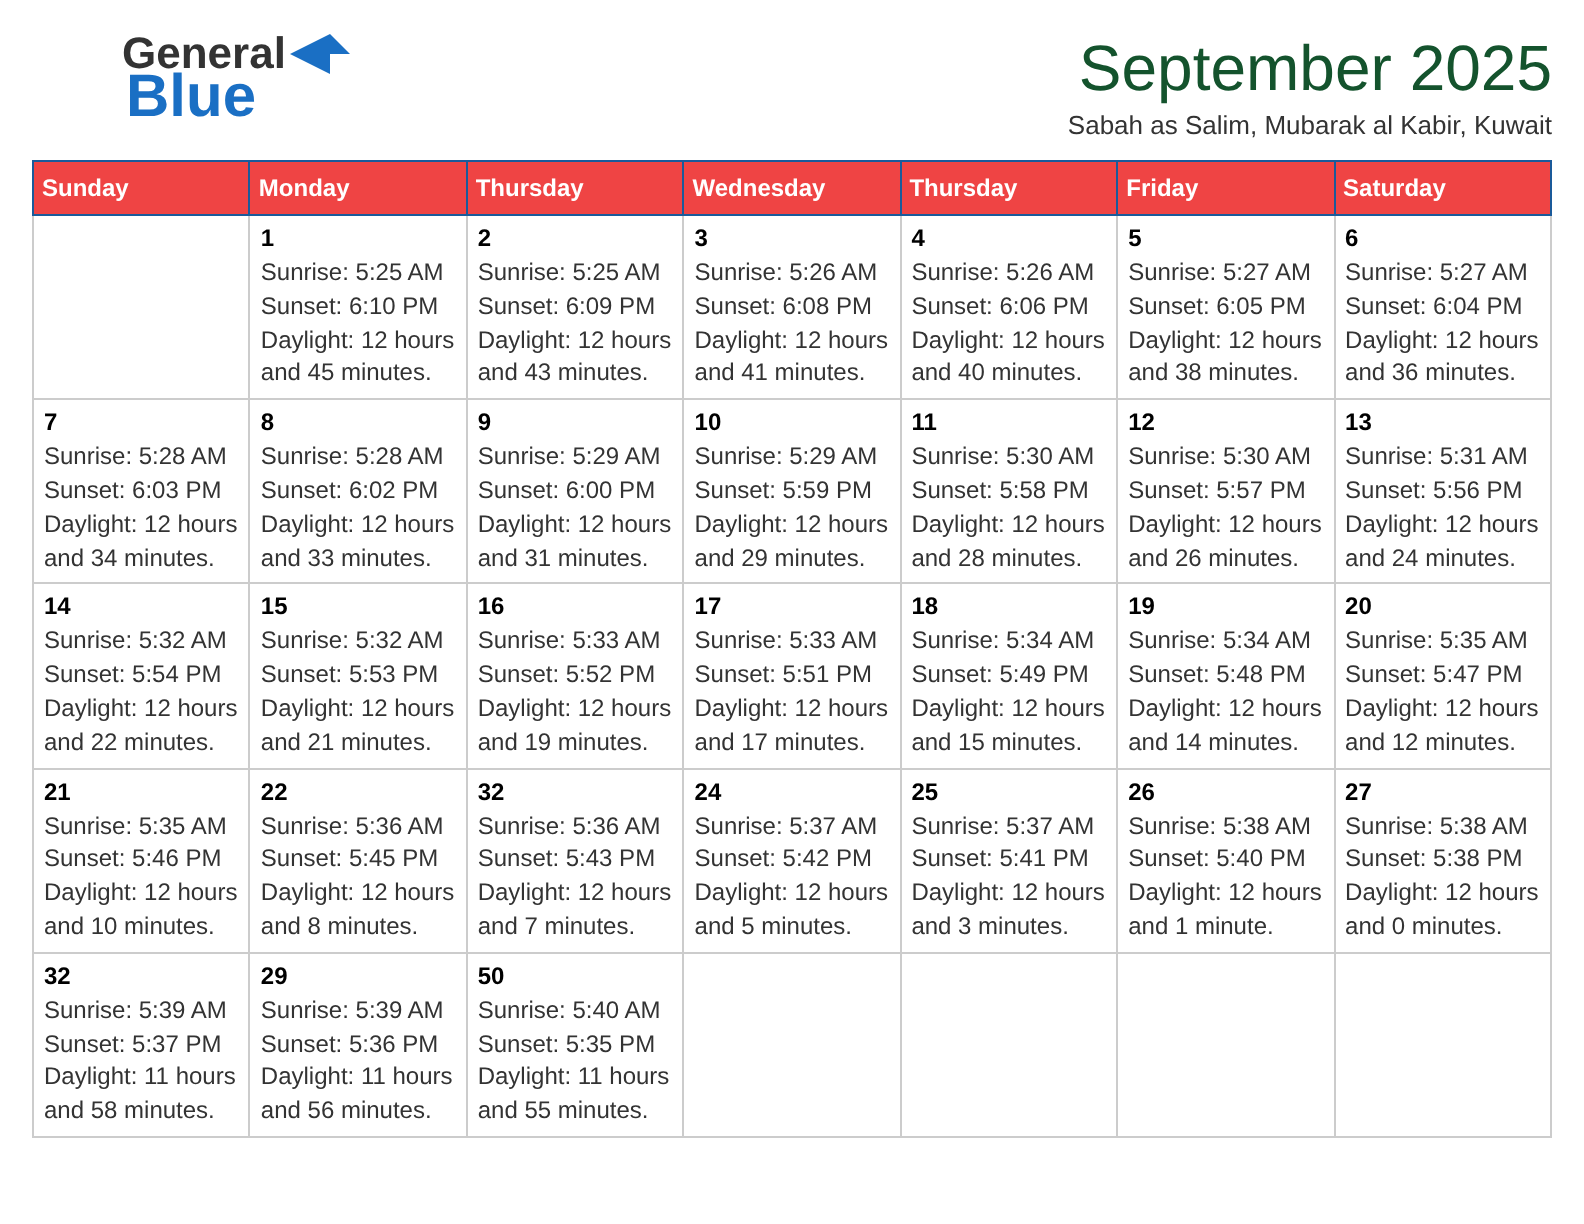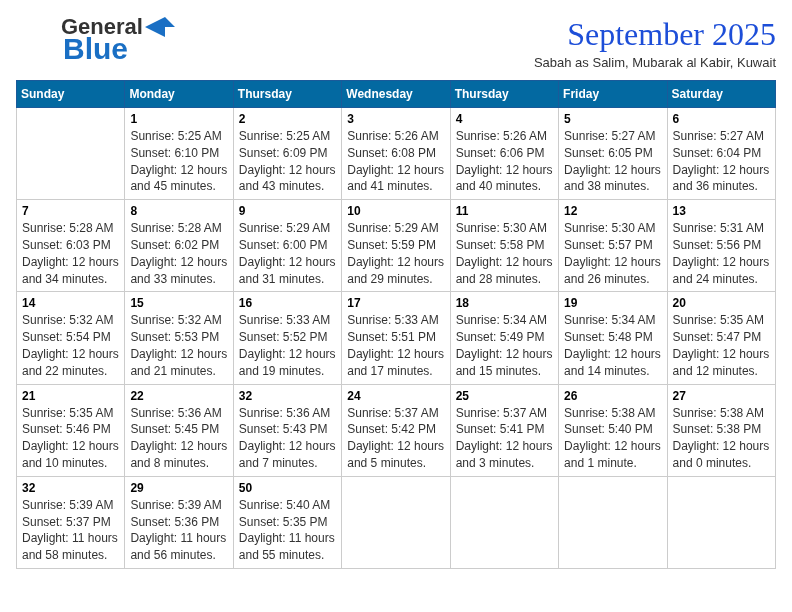--- a/index.html
+++ b/index.html
@@ -21,35 +21,34 @@
       flex-direction: column;
       align-items: flex-start;
       margin-left: 45px;
     }
     .title-block {
       text-align: right;
     }
     .month-title {
       font-size: 32px;
       font-weight: normal;
-      color: #1d4ed8;
-      font-family: Liberation Serif, serif;
+      color: #14532d;
     }
     .location-title {
       font-size: 13px;
       color: #333;
       margin-top: 2px;
     }
     .calendar {
       width: 100%;
       border-collapse: collapse;
       font-size: 10.5px;
     }
     .calendar th {
-      background: #0369a1;
+      background: #ef4444;
       color: #fff;
       padding: 6px 4px;
       text-align: left;
       font-weight: bold;
       font-size: 12px;
       border: 1px solid #1a5a9a;
       margin-top: 15px;
     }
     .calendar td {
       border: 1px solid #ccc;

